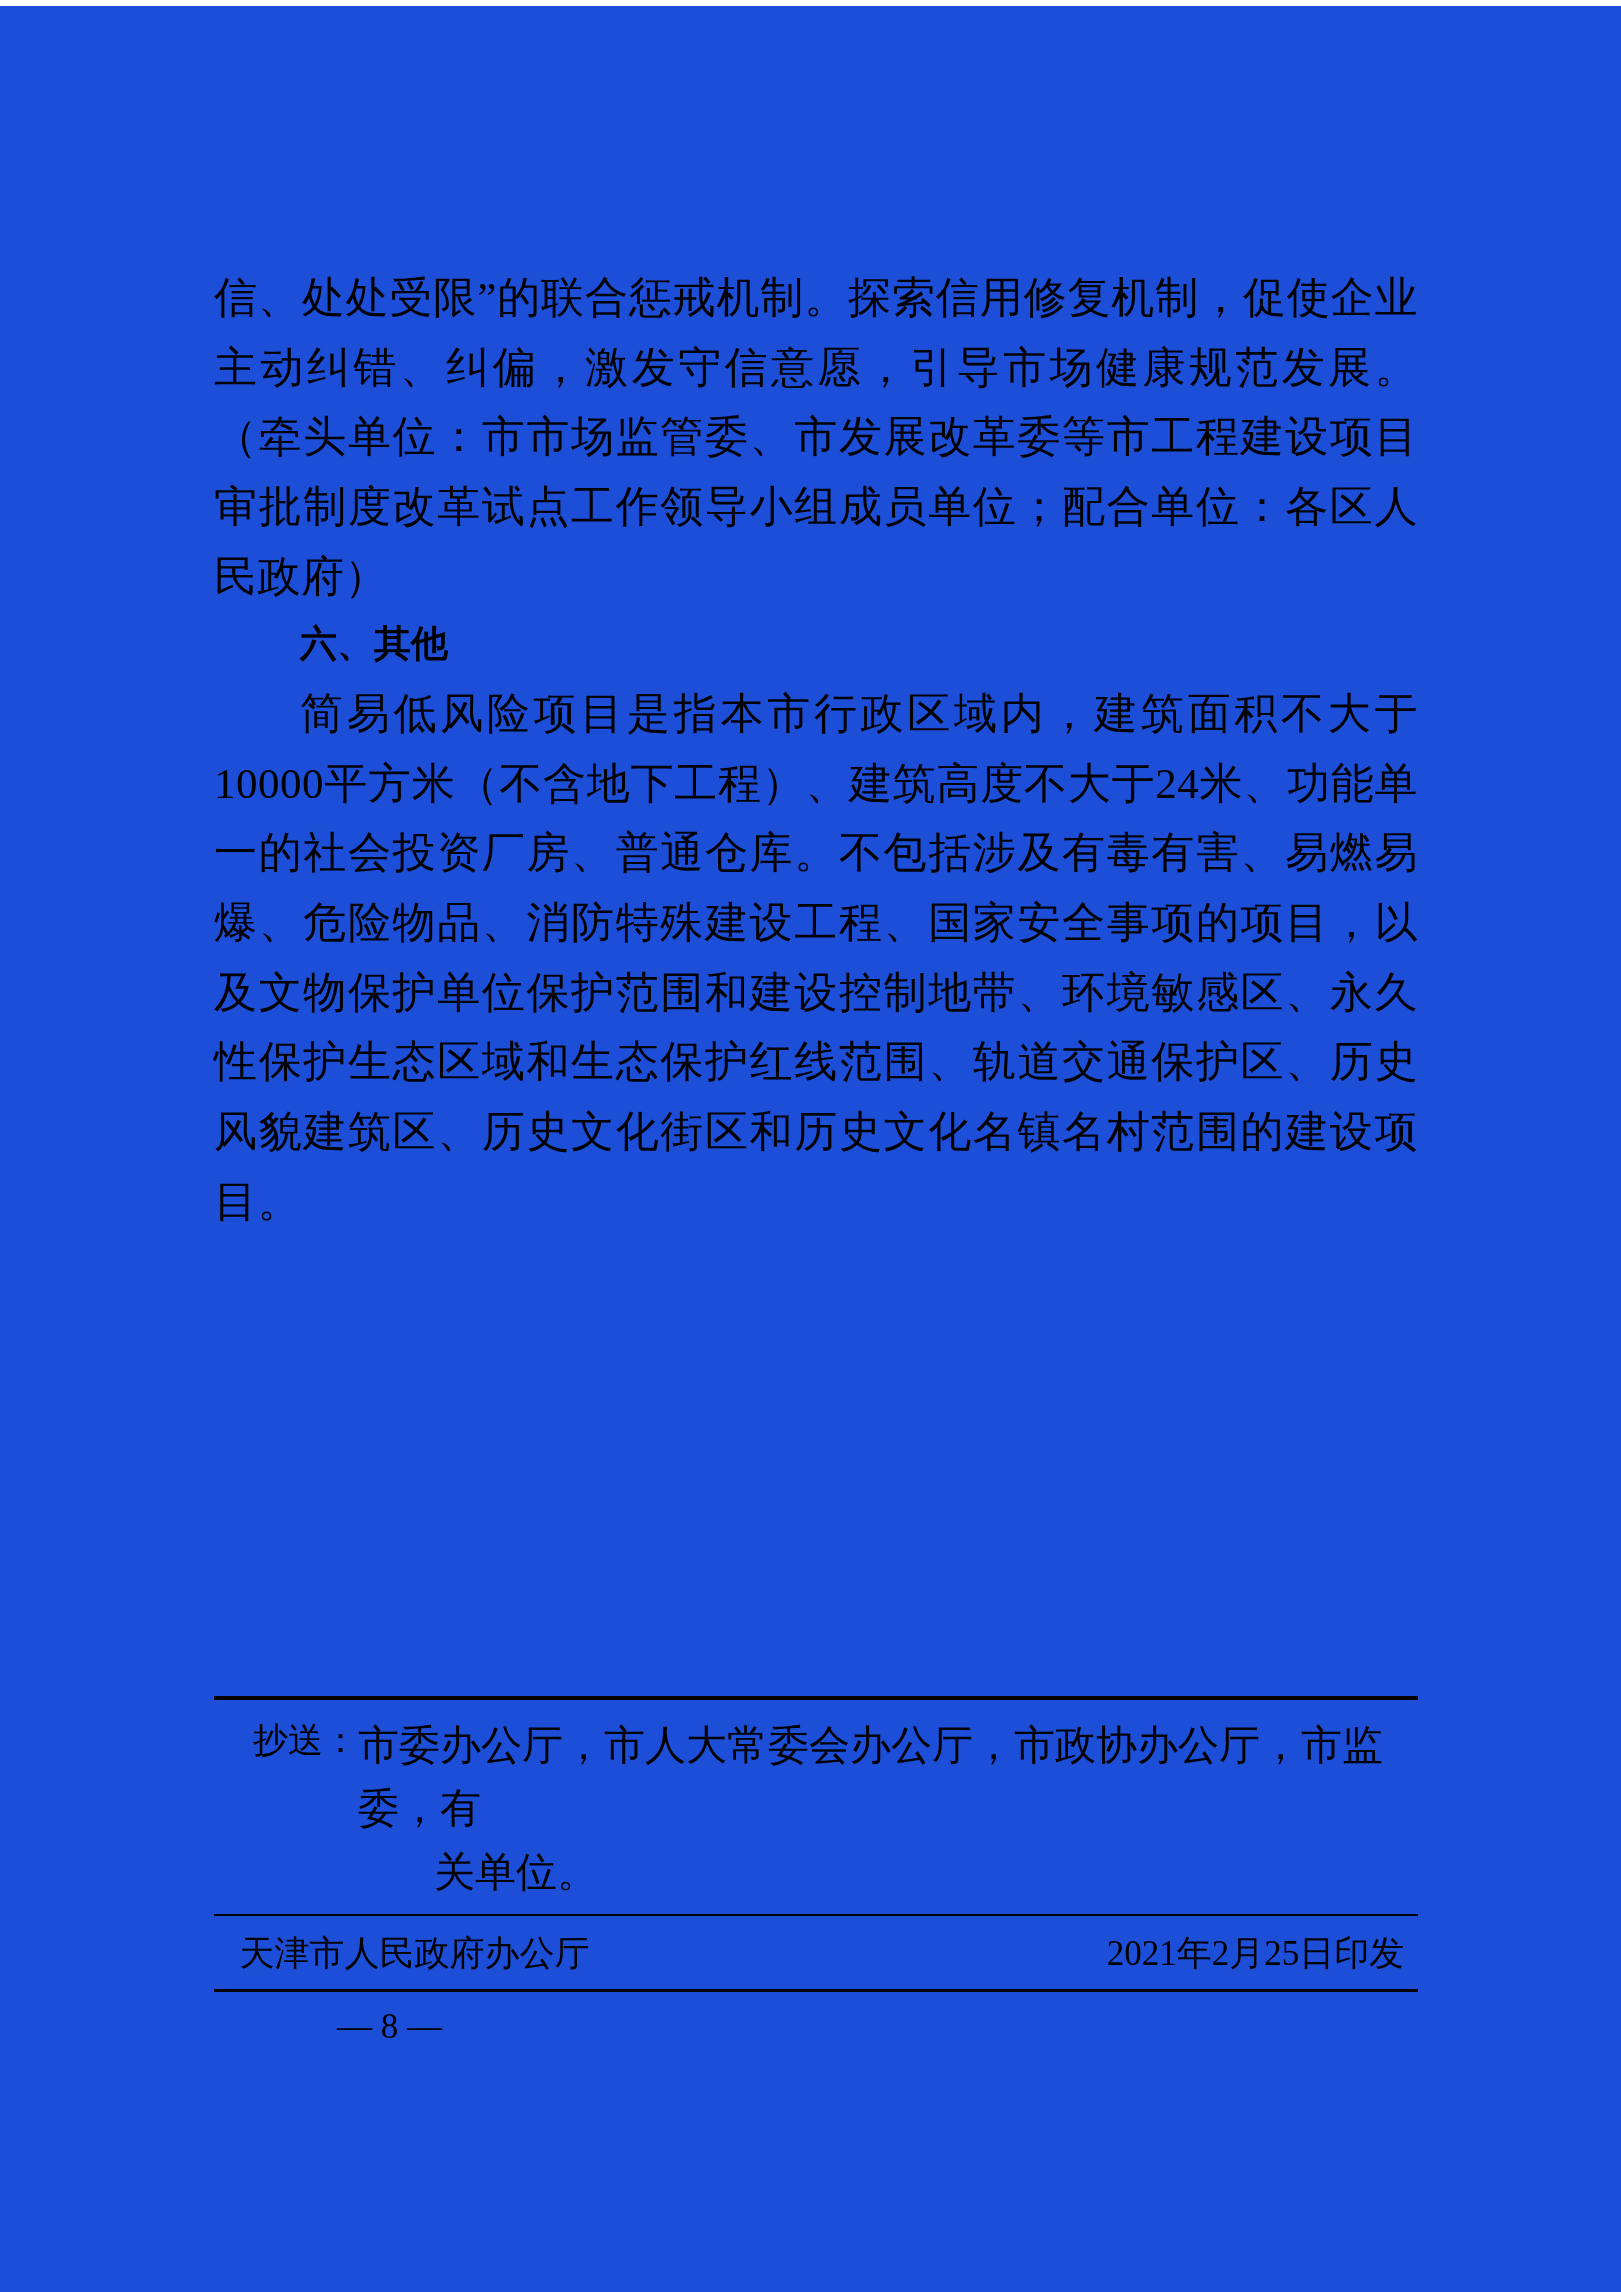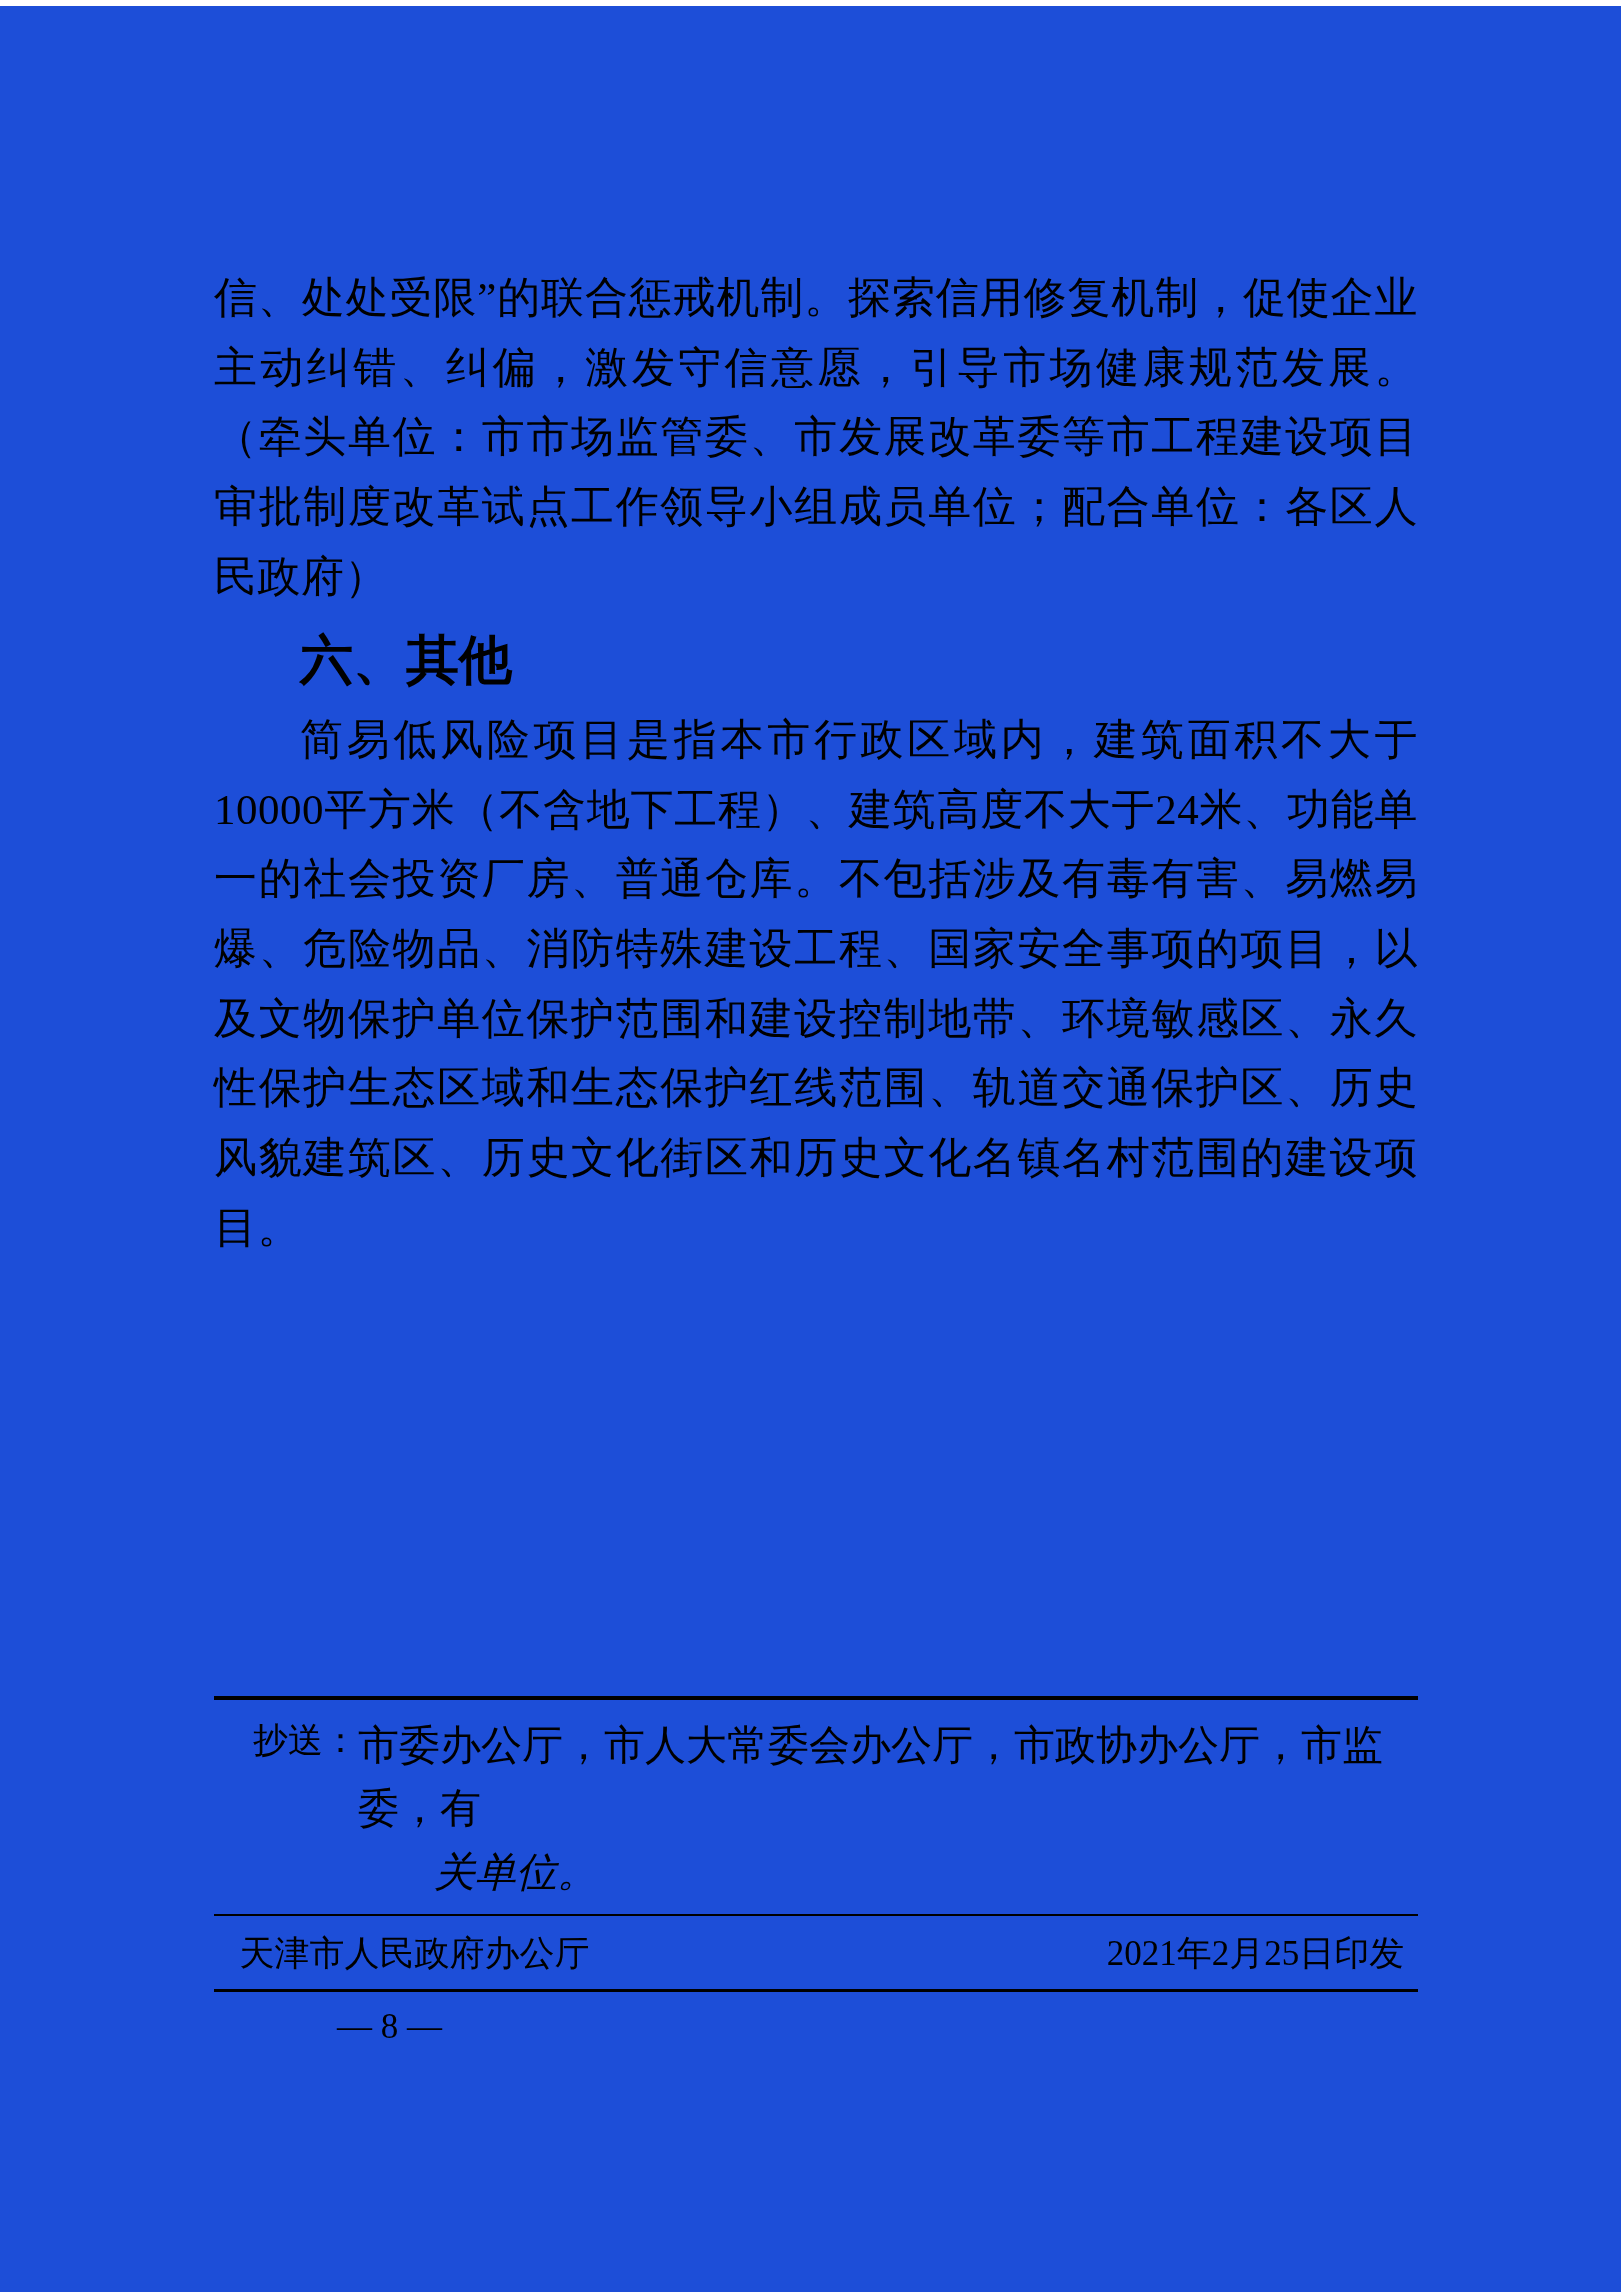--- a/index.html
+++ b/index.html
@@ -28,26 +28,26 @@
     line-height: 1.62;
     letter-spacing: 0.5px;
     text-align: justify;
     text-justify: inter-ideograph;
     margin: 0 0 2px 0;
   }
   .para.indent {
     text-indent: 86px;
   }
   .heading {
-    font-size: 53px;
+    font-size: 37px;
     line-height: 1.62;
     font-weight: bold;
     text-indent: 86px;
     margin: 5.9px 0 2px 0;
-    font-family: Liberation Sans, sans-serif;
+    font-family: Liberation Mono, monospace;
   }
   .footer-block {
     position: absolute;
     left: 214px;
     top: 1690px;
     width: 1204px;
   }
   .rule-thick {
     height: 3.9px;
     background: #000000;
@@ -71,21 +71,20 @@
     text-align: center;
   }
   .cc-text {
     font-size: 41px;
     line-height: 1.55;
     flex: 1;
   }
   .cc-text .l2 {
     display: block;
     padding-left: 76px;
-    font-style: italic;
   }
   .issue-row {
     display: flex;
     justify-content: space-between;
     align-items: center;
     padding: 13.7px 0 11.8px 0;
   }
   .issue-left {
     font-size: 35px;
     padding-left: 25.5px;

